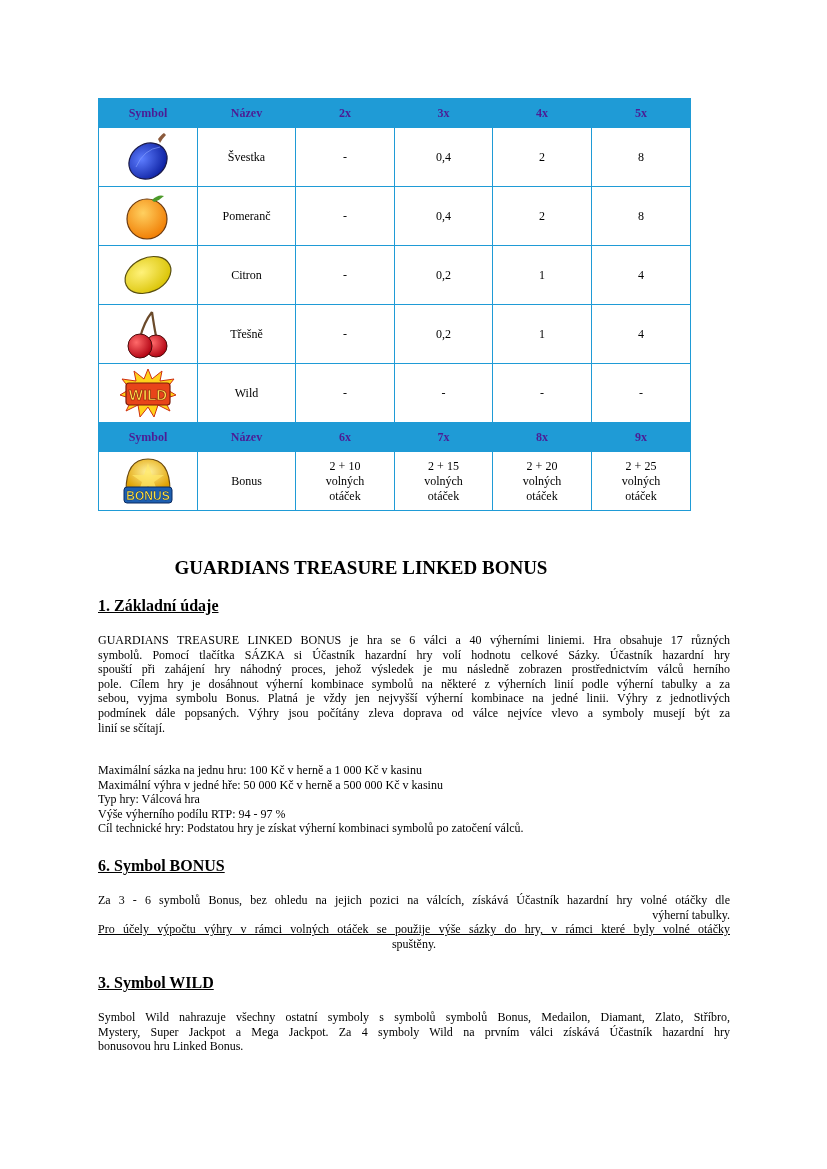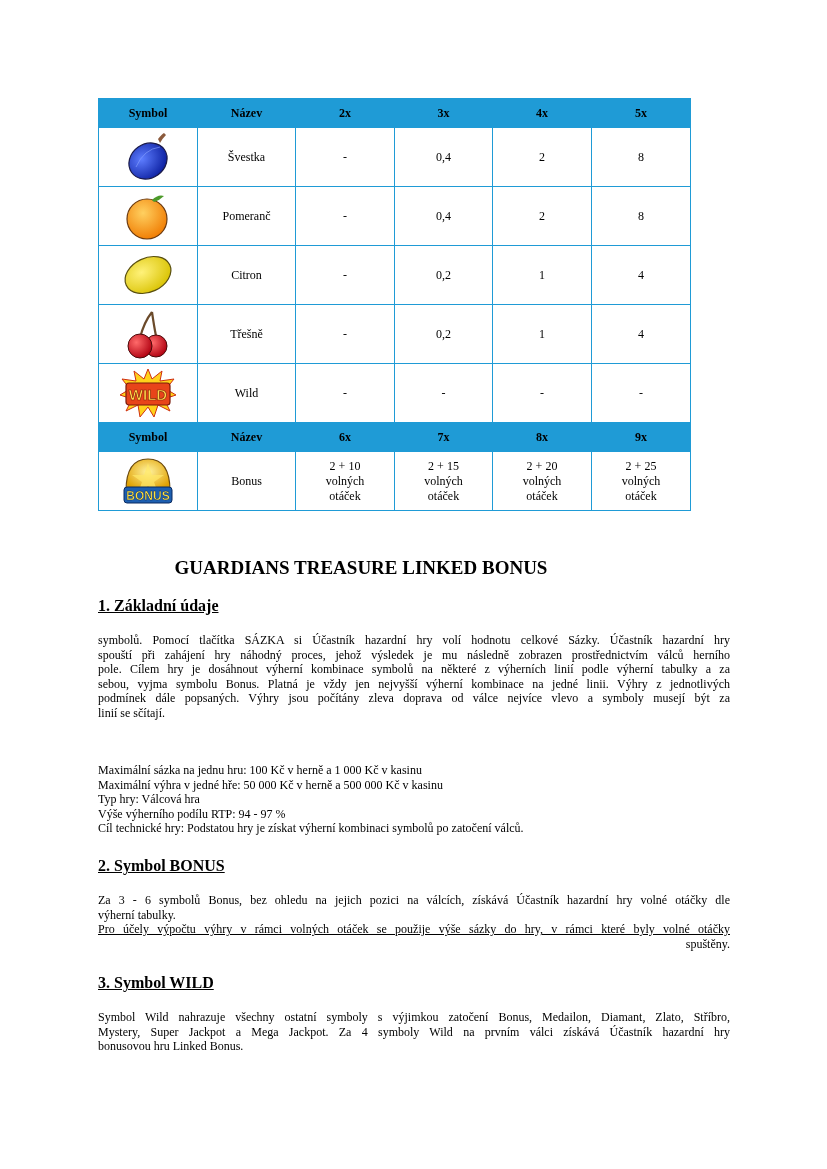--- a/index.html
+++ b/index.html
@@ -1,19 +1,19 @@
 <!DOCTYPE html>
 <html><head>
 <meta charset="utf-8">
 <style>
   html, body { margin: 0; padding: 0; background: #ffffff; }
   body { width: 827px; height: 1169px; position: relative; font-family: "Liberation Serif", serif; color: #000; overflow: hidden; }
   .paytable { position: absolute; left: 98px; top: 98px; width: 592px; border-collapse: collapse; table-layout: fixed; font-size: 12px; }
   .paytable td, .paytable th { border: 1px solid #1f9bd6; text-align: center; vertical-align: middle; padding: 0; }
-  .paytable th { background: #1f9bd6; color: #000000; font-weight: bold; height: 28px; font-size: 12px; }
+  .paytable th { background: #1f9bd6; color: #4c1d95; font-weight: bold; height: 28px; font-size: 12px; }
   .paytable tr.row td { height: 58px; }
   .paytable td.multi { line-height: 15px; }
   .sym { display: inline-block; width: 60px; height: 52px; vertical-align: middle; }
   .doc-title { position: absolute; left: 0; width: 722px; top: 557px; text-align: center; font-size: 19px; font-weight: bold; margin: 0; }
   .h2 { position: absolute; left: 98px; font-size: 16px; font-weight: bold; margin: 0; text-decoration: underline; }
   .para { position: absolute; left: 98px; width: 632px; font-size: 12px; line-height: 14.6px; margin: 0; text-align: justify; }
   .para span { display: block; }
   .lines span { display: block; text-align: left; }
 </style>
 </head>
@@ -173,41 +173,42 @@
       <span style="display:block">otáček</span>
     </td>
   </tr>
 </tbody>
   </table>
 
 <h1 class="doc-title">GUARDIANS TREASURE LINKED BONUS</h1>
 
 <h2 class="h2" style="top:597px">1. Základní údaje</h2>
 <div class="para" style="top:633px">
+  <span style="text-align-last: justify;">GUARDIANS TREASURE LINKED BONUS je hra se 6 válci a 40 výherními liniemi. Hra obsahuje 17 různých</span>
   <span style="text-align-last: justify;">symbolů. Pomocí tlačítka SÁZKA si Účastník hazardní hry volí hodnotu celkové Sázky. Účastník hazardní hry</span>
   <span style="text-align-last: justify;">spouští při zahájení hry náhodný proces, jehož výsledek je mu následně zobrazen prostřednictvím válců herního</span>
   <span style="text-align-last: justify;">pole. Cílem hry je dosáhnout výherní kombinace symbolů na některé z výherních linií podle výherní tabulky a za</span>
   <span style="text-align-last: justify;">sebou, vyjma symbolu Bonus. Platná je vždy jen nejvyšší výherní kombinace na jedné linii. Výhry z jednotlivých</span>
   <span style="text-align-last: justify;">podmínek dále popsaných. Výhry jsou počítány zleva doprava od válce nejvíce vlevo a symboly musejí být za</span>
   <span style="text-align:left">linií se sčítají.</span>
 </div>
 <div class="para lines" style="top:763px">
   <span>Maximální sázka na jednu hru: 100 Kč v herně a 1 000 Kč v kasinu</span>
   <span>Maximální výhra v jedné hře: 50 000 Kč v herně a 500 000 Kč v kasinu</span>
   <span>Typ hry: Válcová hra</span>
   <span>Výše výherního podílu RTP: 94 - 97 %</span>
   <span>Cíl technické hry: Podstatou hry je získat výherní kombinaci symbolů po zatočení válců.</span>
 </div>
 
-<h2 class="h2" style="top:857px">2. Symbol BONUS</h2>
+<h2 class="h2" style="top:857px">6. Symbol BONUS</h2>
 <div class="para" style="top:893px">
   <span style="text-align-last: justify;">Za 3 - 6 symbolů Bonus, bez ohledu na jejich pozici na válcích, získává Účastník hazardní hry volné otáčky dle</span>
-  <span style="text-align:left">výherní tabulky.</span>
+  <span style="text-align:right">výherní tabulky.</span>
   <span style="text-align-last: justify; text-decoration: underline;">Pro účely výpočtu výhry v rámci volných otáček se použije výše sázky do hry, v rámci které byly volné otáčky</span>
-  <span style="text-align:right">spuštěny.</span>
+  <span style="text-align:center">spuštěny.</span>
 </div>
 
 <h2 class="h2" style="top:974px">3. Symbol WILD</h2>
 <div class="para" style="top:1010px">
-  <span style="text-align-last: justify;">Symbol Wild nahrazuje všechny ostatní symboly s výjimkou zatočení Bonus, Medailon, Diamant, Zlato, Stříbro,</span>
+  <span style="text-align-last: justify;">Symbol Wild nahrazuje všechny ostatní symboly s symbolů symbolů Bonus, Medailon, Diamant, Zlato, Stříbro,</span>
   <span style="text-align-last: justify;">Mystery, Super Jackpot a Mega Jackpot. Za 4 symboly Wild na prvním válci získává Účastník hazardní hry</span>
   <span style="text-align:left">bonusovou hru Linked Bonus.</span>
 </div>
 
 </body></html>

